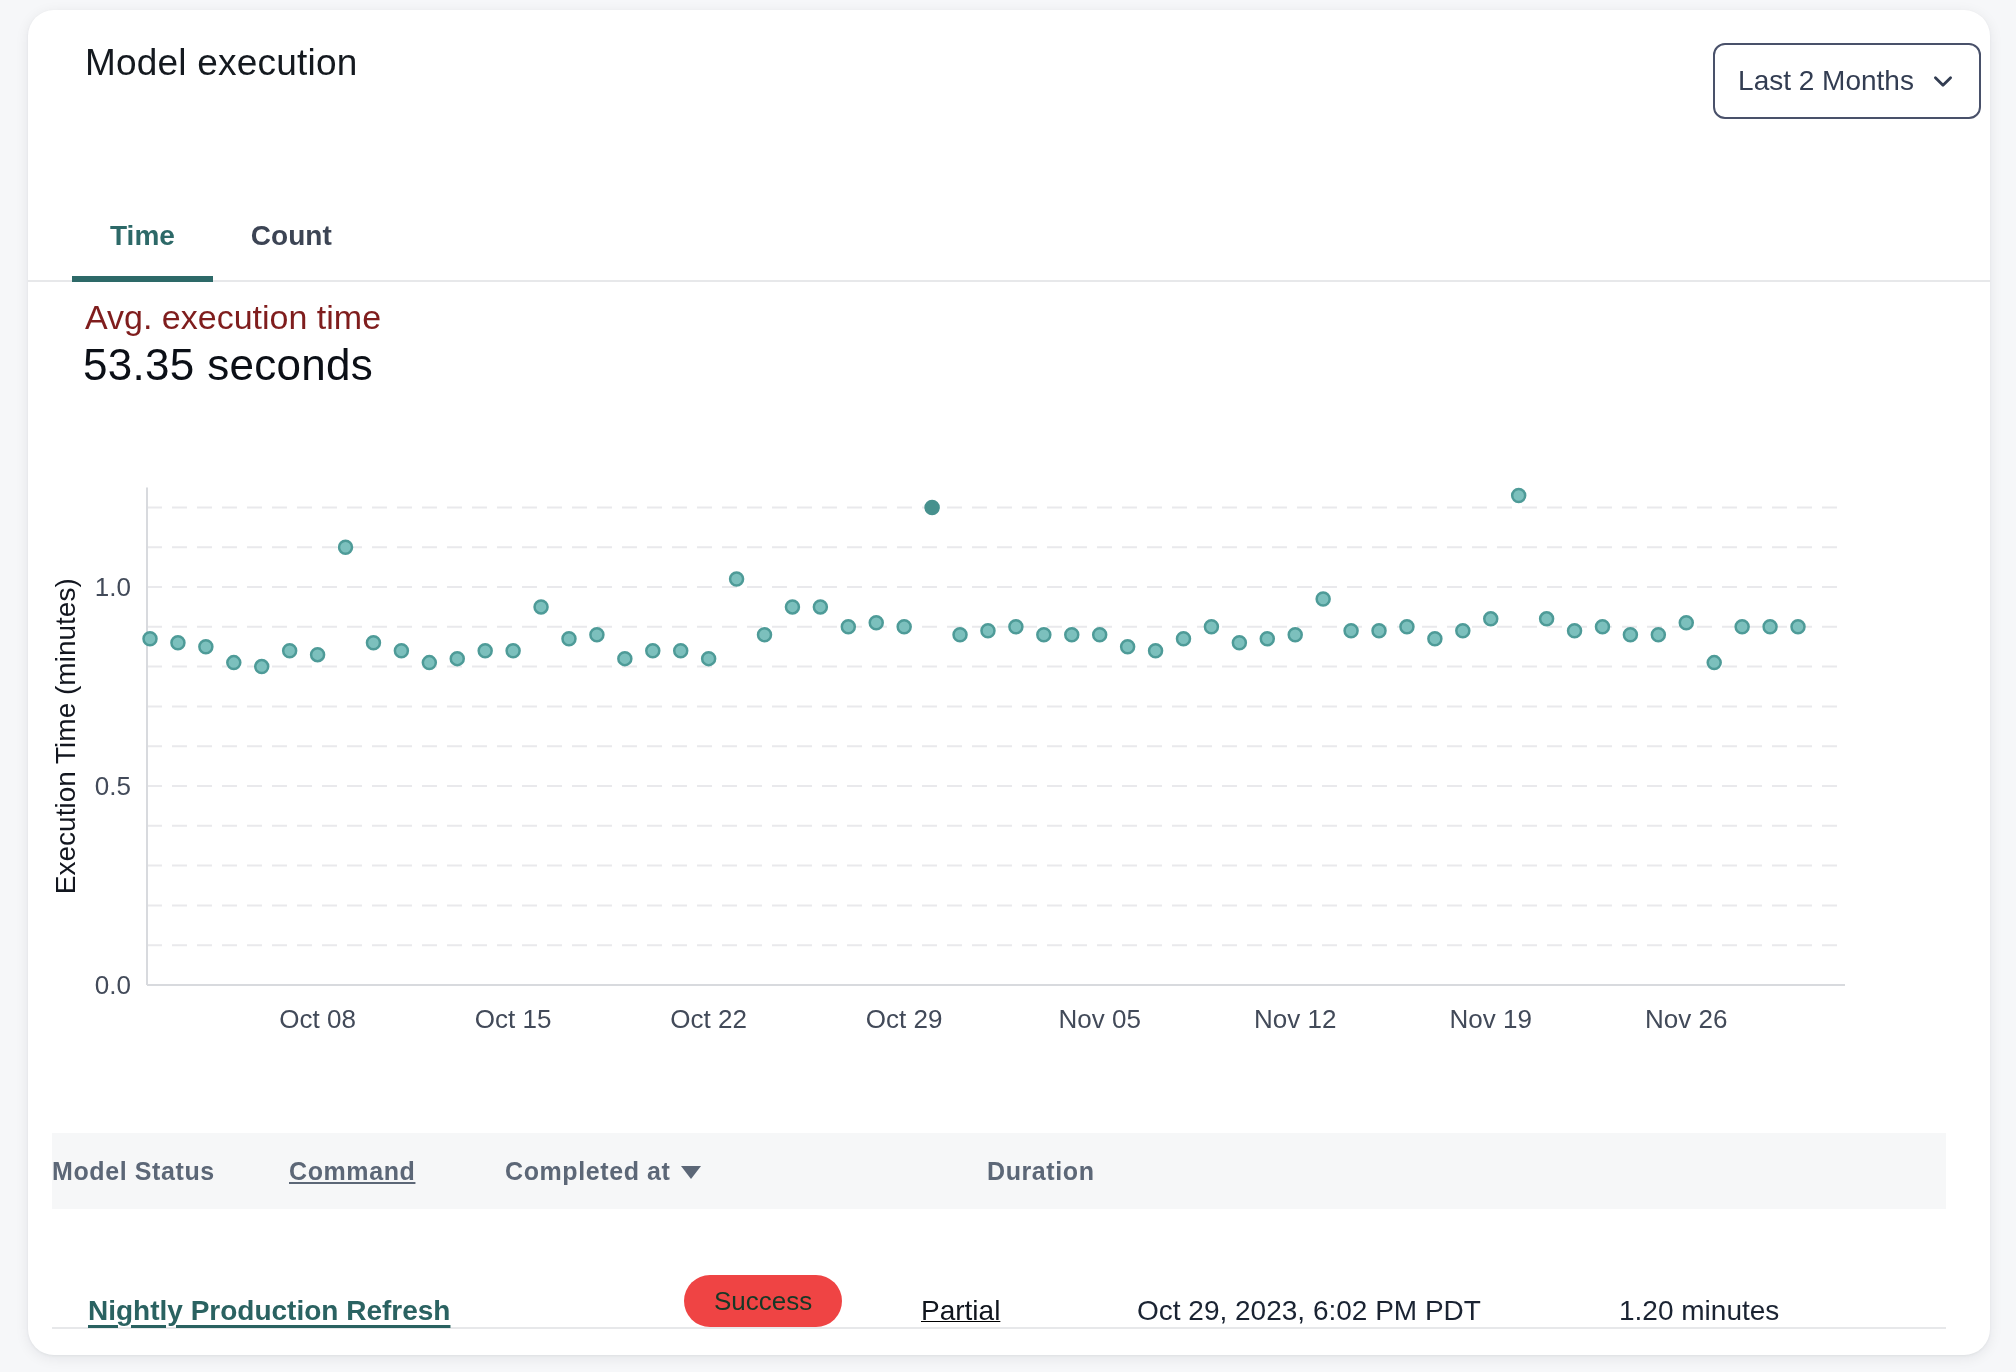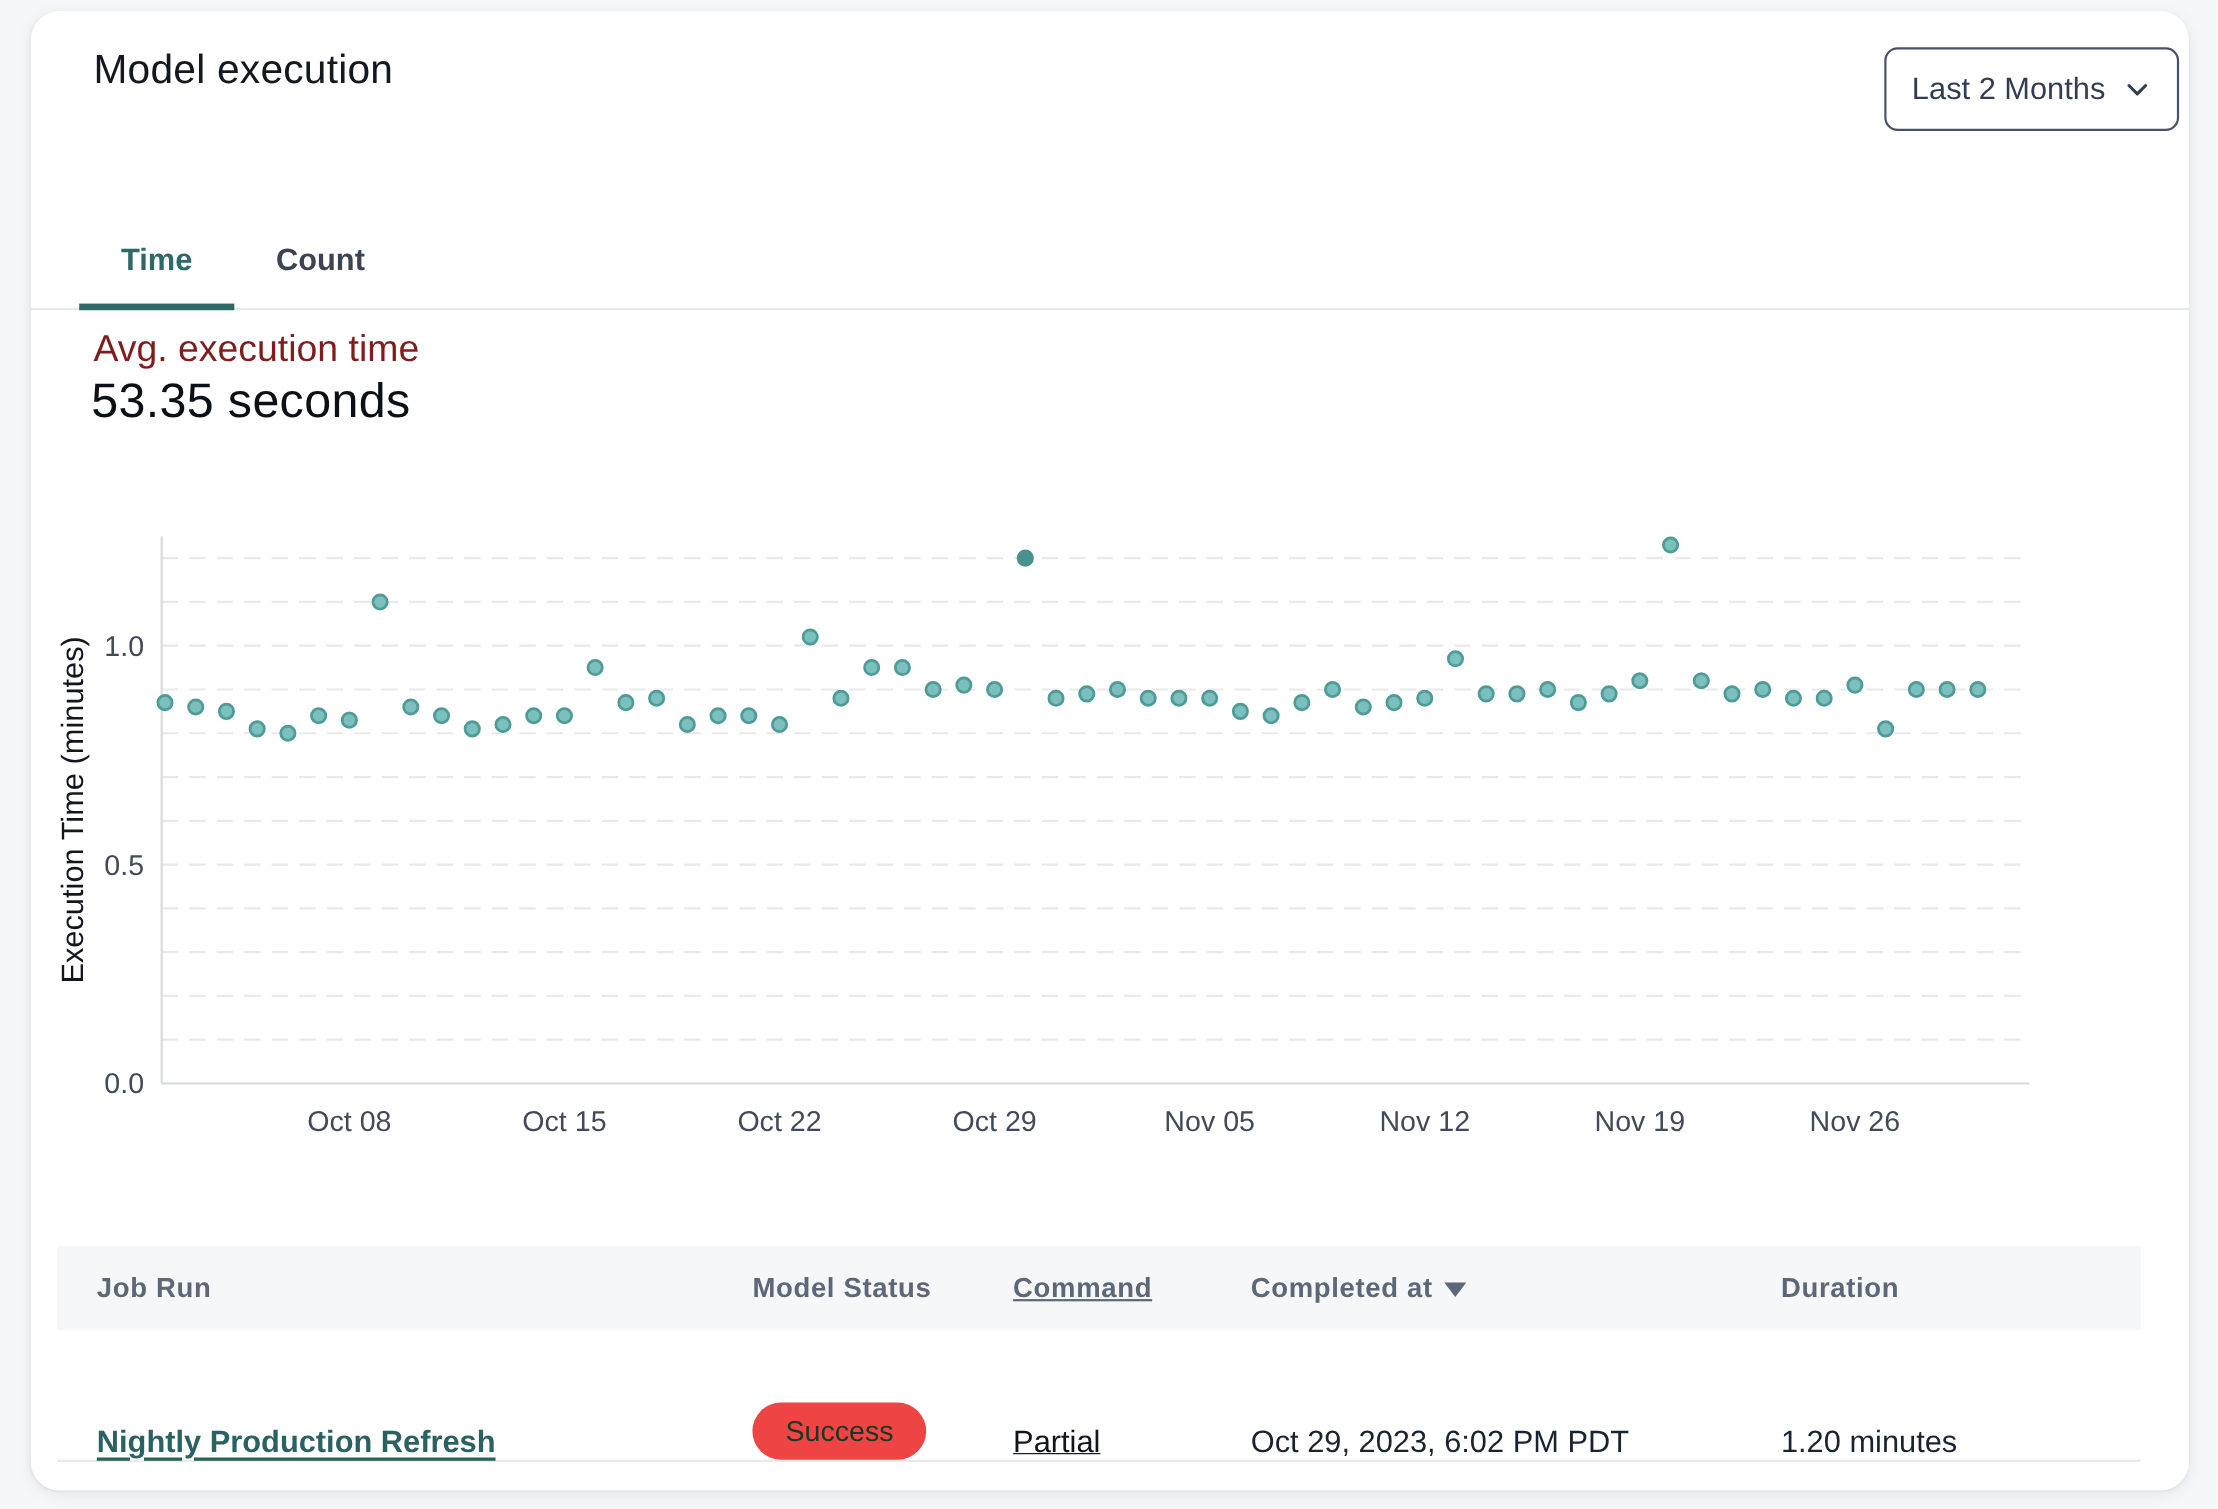--- a/index.html
+++ b/index.html
@@ -175,21 +175,20 @@
       <circle cx="1630.3389830508474" cy="624.76" r="6.5" fill="#7cc0bd" stroke="#4e9b98" stroke-width="2.5"></circle>
       <circle cx="1658.2711864406779" cy="612.8199999999999" r="6.5" fill="#7cc0bd" stroke="#4e9b98" stroke-width="2.5"></circle>
       <circle cx="1686.2033898305085" cy="652.62" r="6.5" fill="#7cc0bd" stroke="#4e9b98" stroke-width="2.5"></circle>
       <circle cx="1714.135593220339" cy="616.8" r="6.5" fill="#7cc0bd" stroke="#4e9b98" stroke-width="2.5"></circle>
       <circle cx="1742.0677966101696" cy="616.8" r="6.5" fill="#7cc0bd" stroke="#4e9b98" stroke-width="2.5"></circle>
       <circle cx="1770" cy="616.8" r="6.5" fill="#7cc0bd" stroke="#4e9b98" stroke-width="2.5"></circle>
     </svg>
 
   <div class="table-block">
     <div class="thead">
-      <div class="col-job">Job Run</div>
       <div class="col-status">Model Status</div>
       <div class="col-command">Command</div>
       <div class="col-completed">
         <span class="sort-col">
           <span>Completed at</span>
           <span class="sort-tri"></span>
         </span>
       </div>
       <div class="col-duration">Duration</div>
     </div>

